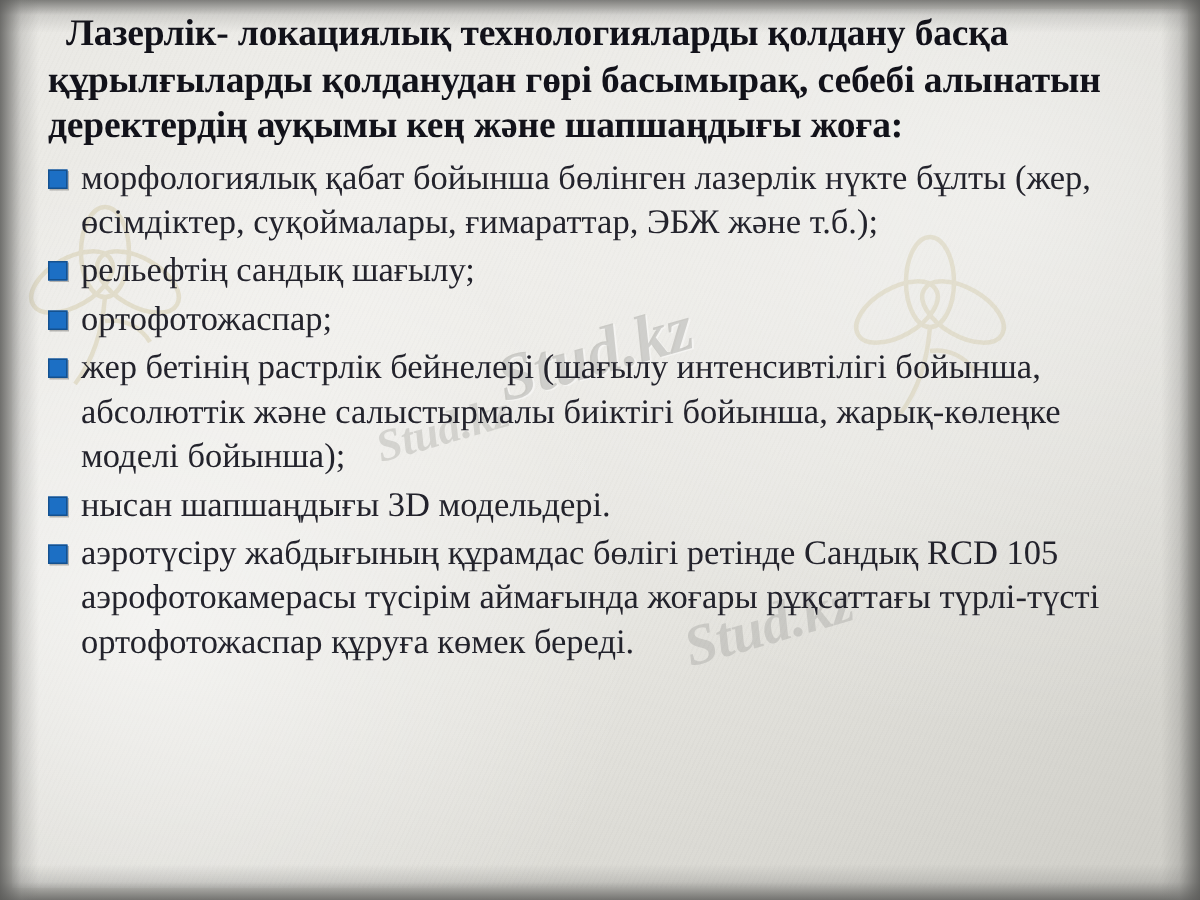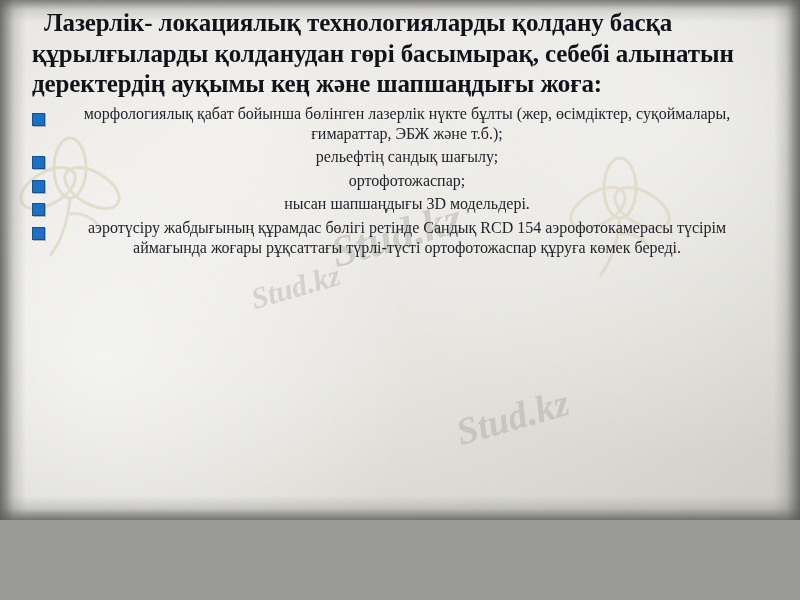--- a/index.html
+++ b/index.html
@@ -11,21 +11,21 @@
     height: 600px;
     overflow: hidden;
     font-family: "Liberation Serif", serif;
     background: #9a9a98;
   }
 
   
   .slide {
     position: relative;
     width: 800px;
-    height: 520px;
+    height: 600px;
     background:
       radial-gradient(ellipse at 30% 25%, #f2f1ee 0%, #e7e6e1 45%, #d9d8d2 75%, #cdccc6 100%);
     overflow: hidden;
   }
   .slide::before {
     
     content: "";
     position: absolute;
     left: 0; top: 0; right: 0; bottom: 0;
     background:
@@ -108,24 +108,23 @@
   ul.bullets {
     list-style: none;
     margin: 0;
     padding: 0 6px 0 6px;
   }
   ul.bullets li {
     position: relative;
     padding-left: 30px;
     margin-bottom: 3px;
     font-family: "Liberation Serif", serif;
-    font-size: 16px;
+    font-size: 23px;
     line-height: 1.28;
     color: #23232c;
-    text-align: center;
   }
   ul.bullets li .marker {
     position: absolute;
     left: 8px;
     top: 9px;
     width: 11px;
     height: 11px;
     background: #1c6fc4;
     border: 1px solid #14518f;
     box-shadow: 1px 1px 0 rgba(0,0,0,0.25);
@@ -180,22 +179,26 @@
       <li>
         <span class="marker"></span>
         <span class="txt">рельефтің сандық шағылу;</span>
       </li>
       <li>
         <span class="marker"></span>
         <span class="txt">ортофотожаспар;</span>
       </li>
       <li>
         <span class="marker"></span>
+        <span class="txt">жер бетінің растрлік бейнелері (шағылу интенсивтілігі бойынша, абсолюттік және салыстырмалы биіктігі бойынша, жарық-көлеңке моделі бойынша);</span>
+      </li>
+      <li>
+        <span class="marker"></span>
         <span class="txt">нысан шапшаңдығы 3D модельдері.</span>
       </li>
       <li>
         <span class="marker"></span>
-        <span class="txt">аэротүсіру жабдығының құрамдас бөлігі ретінде Сандық RCD 154 аэрофотокамерасы түсірім аймағында жоғары рұқсаттағы түрлі-түсті ортофотожаспар құруға көмек береді.</span>
+        <span class="txt">аэротүсіру жабдығының құрамдас бөлігі ретінде Сандық RCD 105 аэрофотокамерасы түсірім аймағында жоғары рұқсаттағы түрлі-түсті ортофотожаспар құруға көмек береді.</span>
       </li>
     </ul>
 
   </div>
 </div>
 
 </body></html>

